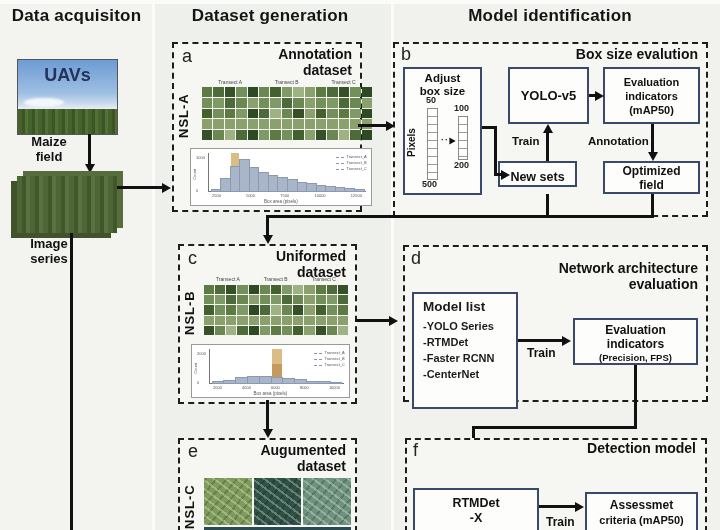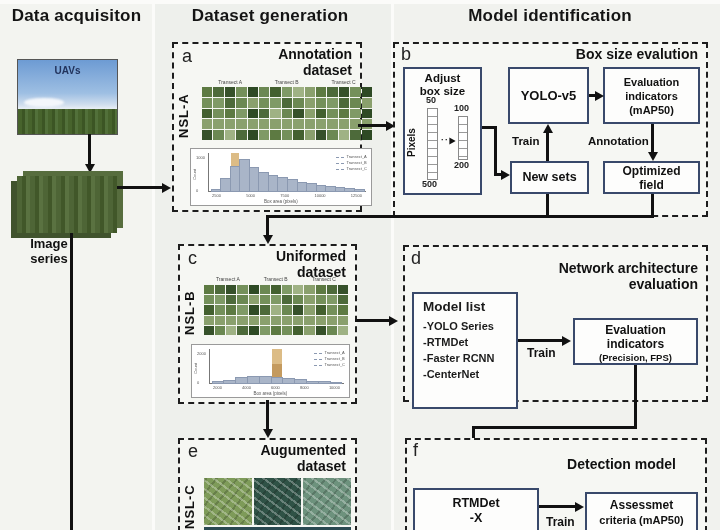--- a/index.html
+++ b/index.html
@@ -14,21 +14,21 @@
   .rot{position:absolute;writing-mode:vertical-rl;transform:rotate(180deg);font-weight:bold;font-size:13px;color:#111;letter-spacing:1px;text-align:center;}
   .hline,.vline{position:absolute;background:#111;}
   .ah-r{position:absolute;width:0;height:0;border-top:5px solid transparent;border-bottom:5px solid transparent;border-left:9px solid #111;}
   .ah-d{position:absolute;width:0;height:0;border-left:5px solid transparent;border-right:5px solid transparent;border-top:9px solid #111;}
   .ah-u{position:absolute;width:0;height:0;border-left:5px solid transparent;border-right:5px solid transparent;border-bottom:9px solid #111;}
   .flowlabel{position:absolute;font-weight:bold;font-size:12px;color:#111;}
   
   #uav{position:absolute;left:17px;top:59px;width:99px;height:74px;border:1px solid #555;background:linear-gradient(#6d9bd3 0%,#9ebfe3 45%,#cfdded 60%,#e8eef5 66%,#e8eef5 67%);overflow:hidden;}
   #uav .grass{position:absolute;left:0;right:0;bottom:0;height:25px;background:repeating-linear-gradient(90deg,#47632c 0 4px,#3c5524 4px 7px,#52703a 7px 10px);}
   #uav .cloud{position:absolute;left:6px;top:38px;width:40px;height:9px;background:#f4f7fb;border-radius:50%;filter:blur(1px);}
-  #uav .uavlbl{position:absolute;top:5px;left:0;right:0;text-align:center;font-weight:bold;font-size:10px;color:#22335c;}
+  #uav .uavlbl{position:absolute;top:5px;left:0;right:0;text-align:center;font-weight:bold;font-size:18px;color:#22335c;}
   .smalllbl{position:absolute;font-weight:bold;font-size:13px;line-height:15px;text-align:center;color:#111;}
   #stack{position:absolute;left:17px;top:176px;width:100px;height:57px;background:repeating-linear-gradient(90deg,#4e6536 0 5px,#415729 5px 9px,#5a7241 9px 13px);box-shadow:6px -5px 0 #576d3e,-6px 5px 0 #40532d;}
   
   .thumbgrid{position:absolute;display:grid;gap:1px;}
   .thumbgrid span{display:block;width:100%;height:100%;}
   .groups{position:absolute;display:flex;justify-content:space-around;font-size:5px;color:#444;}
   
   .hist{position:absolute;background:#fff;border:1px solid #9a9a9a;}
   .hist .plot{position:absolute;left:17px;right:5px;top:4px;bottom:13px;border-left:1px solid #777;border-bottom:1px solid #777;}
   .hist .bars{display:flex;align-items:flex-end;height:100%;padding:0 2px;}
@@ -61,20 +61,24 @@
   <div class="hdr" style="left:4px;width:145px;">Data acquisiton</div>
   <div class="hdr" style="left:170px;width:200px;">Dataset generation</div>
   <div class="hdr" style="left:430px;width:240px;">Model identification</div>
 
   <div id="uav">
     <div class="cloud"></div>
     <div class="grass"></div>
     <div class="uavlbl">UAVs</div>
   </div>
 
+  <div class="smalllbl" style="left:18px;top:134px;width:62px;">
+    <div>Maize</div>
+    <div>field</div>
+  </div>
   <div class="vline" style="left:88px;top:134px;width:3px;height:30px;"></div>
   <div class="ah-d" style="left:85px;top:164px;"></div>
 
   <div id="stack"></div>
   <div class="smalllbl" style="left:18px;top:236px;width:62px;">
     <div>Image</div>
     <div>series</div>
   </div>
   <div class="vline" style="left:70px;top:233px;width:3px;height:297px;"></div>
 
@@ -281,21 +285,21 @@
   </div>
 
   <div class="solidbox" style="left:603px;top:67px;width:97px;height:57px;">
     <div class="boxtext" style="top:6px;font-weight:bold;font-size:11px;line-height:14px;">
       <div>Evaluation</div>
       <div>indicators</div>
       <div>(mAP50)</div>
     </div>
   </div>
 
-  <div class="solidbox" style="left:510px;top:161px;width:79px;height:33px;">
+  <div class="solidbox" style="left:498px;top:161px;width:79px;height:26px;">
     <div class="boxtext" style="top:7px;font-weight:bold;font-size:12.5px;">New sets</div>
   </div>
 
   <div class="solidbox" style="left:603px;top:161px;width:97px;height:33px;">
     <div class="boxtext" style="top:1px;font-weight:600;font-size:12px;line-height:14px;">
       <div>Optimized</div>
       <div>field</div>
     </div>
   </div>
 
@@ -516,21 +520,21 @@
   <div class="rot" style="left:182px;top:482px;height:50px;">NSL-C</div>
   <div id="aug-thumbs" style="position:absolute;left:204px;top:478px;width:147px;height:47px;display:flex;gap:2px;">
       <div style="flex: 1 1 0%; height: 100%; background: repeating-linear-gradient(37deg, rgba(255, 255, 255, 0.28) 0px, rgba(255, 255, 255, 0.28) 2px, rgba(0, 0, 0, 0) 2px, rgba(0, 0, 0, 0) 7px), repeating-linear-gradient(-50deg, rgba(0, 0, 0, 0.18) 0px, rgba(0, 0, 0, 0.18) 2px, rgba(0, 0, 0, 0) 2px, rgba(0, 0, 0, 0) 8px), rgb(126, 155, 89);"></div>
       <div style="flex: 1 1 0%; height: 100%; background: repeating-linear-gradient(37deg, rgba(255, 255, 255, 0.28) 0px, rgba(255, 255, 255, 0.28) 2px, rgba(0, 0, 0, 0) 2px, rgba(0, 0, 0, 0) 7px), repeating-linear-gradient(-50deg, rgba(0, 0, 0, 0.18) 0px, rgba(0, 0, 0, 0.18) 2px, rgba(0, 0, 0, 0) 2px, rgba(0, 0, 0, 0) 8px), rgb(47, 82, 70);"></div>
       <div style="flex: 1 1 0%; height: 100%; background: repeating-linear-gradient(37deg, rgba(255, 255, 255, 0.28) 0px, rgba(255, 255, 255, 0.28) 2px, rgba(0, 0, 0, 0) 2px, rgba(0, 0, 0, 0) 7px), repeating-linear-gradient(-50deg, rgba(0, 0, 0, 0.18) 0px, rgba(0, 0, 0, 0.18) 2px, rgba(0, 0, 0, 0) 2px, rgba(0, 0, 0, 0) 8px), rgb(109, 146, 125);"></div>
     </div>
   <div style="position: absolute; left: 204px; top: 527px; width: 147px; height: 3px; background: rgb(43, 74, 82);"></div>
 
   <div class="dashedbox" style="left:405px;top:438px;width:298px;height:92px;border-bottom:none;"></div>
   <div class="letter" style="left:413px;top:440px;">f</div>
-  <div class="ptitle" style="left:460px;top:440px;width:216px;margin-top:16px;">
+  <div class="ptitle" style="left:480px;top:440px;width:216px;">
     <div>Detection model</div>
   </div>
 
   <div class="solidbox" style="left:413px;top:488px;width:126px;height:42px;border-bottom:none;">
     <div class="boxtext" style="top:6px;font-weight:bold;font-size:12.5px;line-height:15px;">
       <div>RTMDet</div>
       <div>-X</div>
     </div>
   </div>
 

